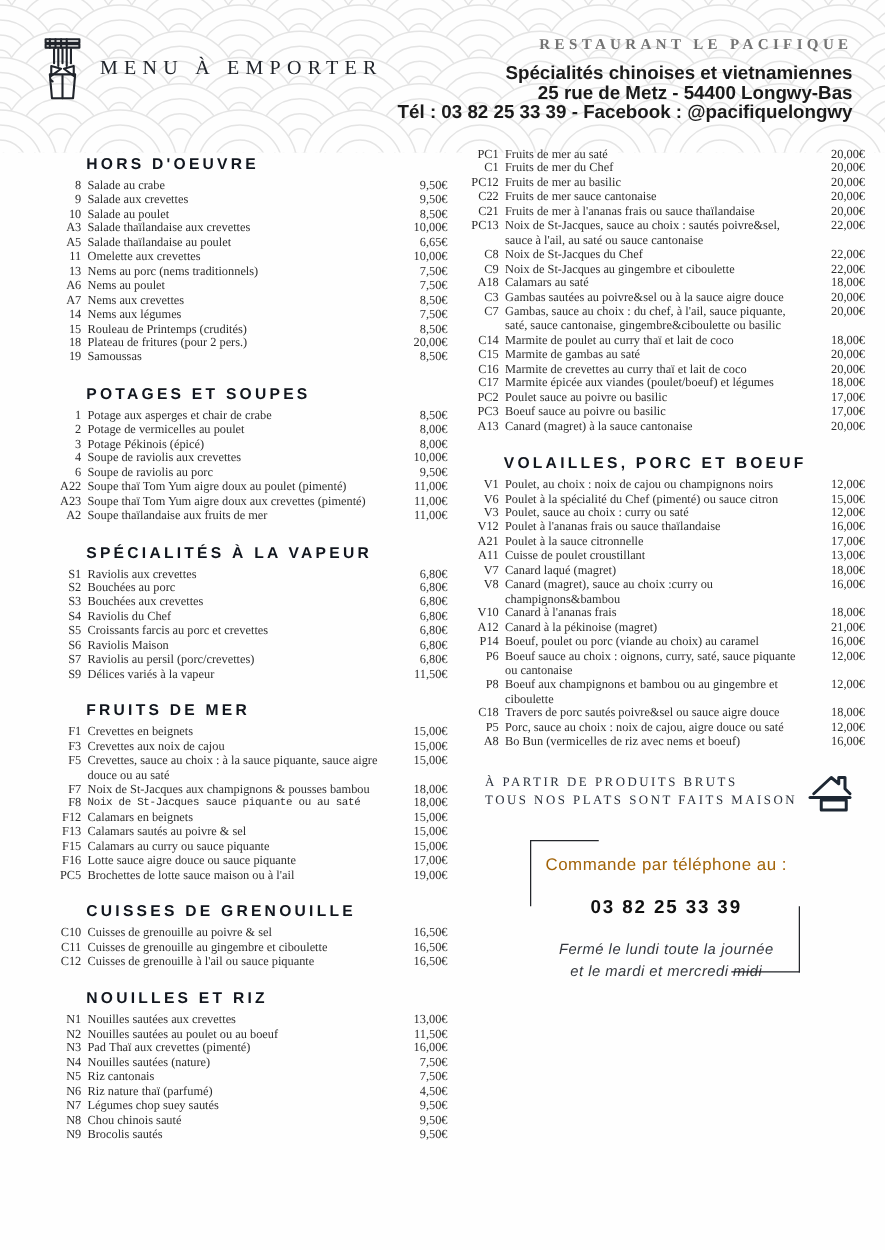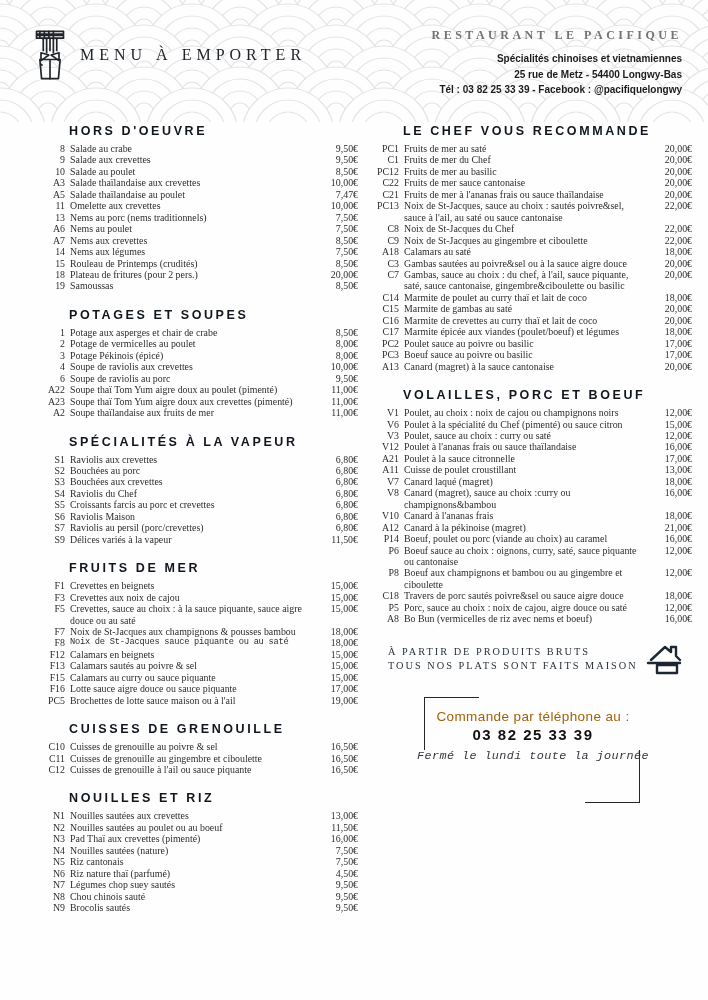--- a/index.html
+++ b/index.html
@@ -15,21 +15,21 @@
   .menu-label{
     font-family:"Liberation Serif",serif;font-size:16px;letter-spacing:5px;
     color:#20242b;white-space:nowrap;
   }
   .header-right{position:absolute;right:26px;top:28px;text-align:right;}
   .restaurant-name{
     font-family:"Liberation Serif",serif;font-size:12px;letter-spacing:3.5px;
     color:#737373;font-weight:700;margin:0 0 8px 0;
   }
   .header-sub{
-    font-family:"Liberation Sans",sans-serif;font-weight:700;font-size:10px;
+    font-family:"Liberation Sans",sans-serif;font-weight:700;font-size:15px;
     color:#1b1b1b;line-height:15.5px;
   }
   
   .col{position:absolute;top:118px;}
   .col-left{left:40px;width:318px;}
   .col-right{left:374px;width:318px;}
   .section-title{
     font-family:"Liberation Sans",sans-serif;font-weight:700;font-size:12.5px;
     letter-spacing:2.6px;color:#11161e;margin:16px 0 5px 29px;white-space:nowrap;
   }
@@ -54,25 +54,25 @@
   .bracket-br{
     position:absolute;right:52px;bottom:14px;width:54px;height:52px;
     border-right:1.6px solid #23262b;border-bottom:1.6px solid #23262b;
   }
   .order-label{
     text-align:center;font-family:"Liberation Sans",sans-serif;font-size:13.5px;
     color:#a16207;letter-spacing:0.4px;padding-top:12px;
   }
   .order-phone{
     text-align:center;font-family:"Liberation Sans",sans-serif;font-weight:700;
-    font-size:15px;color:#111;letter-spacing:1.5px;margin-top:2px;
+    font-size:15px;color:#111;letter-spacing:1.5px;margin-top:18px;
   }
   .closed-notice{
-    text-align:center;font-family:Liberation Mono, monospace;font-style:italic;
-    font-size:11.8px;color:#33373d;line-height:18px;margin-top:4px;letter-spacing:0.4px;
+    text-align:center;font-family:Liberation Sans, sans-serif;font-style:italic;
+    font-size:11.8px;color:#33373d;line-height:18px;margin-top:16px;letter-spacing:0.4px;
   }
 </style>
 </head>
 <body>
 
 <div class="page">
 
   <svg class="waves" width="708" height="122" viewBox="0 0 708 122">
     <g id="waves-g">
         <circle cx="-96" cy="-34" r="46" fill="#fefefe" stroke="#e4e4e4" stroke-width="1.2"></circle>
@@ -475,21 +475,21 @@
           <span class="item-price">8,50€</span>
         </div>
         <div class="item-row">
           <span class="item-code">A3</span>
           <span class="item-name">Salade thaïlandaise aux crevettes</span>
           <span class="item-price">10,00€</span>
         </div>
         <div class="item-row">
           <span class="item-code">A5</span>
           <span class="item-name">Salade thaïlandaise au poulet</span>
-          <span class="item-price">7,47€</span>
+          <span class="item-price">6,65€</span>
         </div>
         <div class="item-row">
           <span class="item-code">11</span>
           <span class="item-name">Omelette aux crevettes</span>
           <span class="item-price">10,00€</span>
         </div>
         <div class="item-row">
           <span class="item-code">13</span>
           <span class="item-name">Nems au porc (nems traditionnels)</span>
           <span class="item-price">7,50€</span>
@@ -728,21 +728,20 @@
           <span class="item-code">N9</span>
           <span class="item-name">Brocolis sautés</span>
           <span class="item-price">9,50€</span>
         </div>
       </section>
     </div>
 
   <div class="col col-right">
     <div id="col-right-sections">
         <section class="menu-section">
-          <h2 class="section-title">LE CHEF VOUS RECOMMANDE</h2>
           <div class="item-row">
             <span class="item-code">PC1</span>
             <span class="item-name">Fruits de mer au saté</span>
             <span class="item-price">20,00€</span>
           </div>
           <div class="item-row">
             <span class="item-code">C1</span>
             <span class="item-name">Fruits de mer du Chef</span>
             <span class="item-price">20,00€</span>
           </div>
@@ -927,16 +926,17 @@
       </svg>
     </div>
 
     <div class="order-area">
       <div class="bracket-tl"></div>
       <div class="bracket-br"></div>
       <div class="order-label">Commande par téléphone au :</div>
       <div class="order-phone">03 82 25 33 39</div>
       <div class="closed-notice">
         <div>Fermé le lundi toute la journée</div>
+        <div>et le mardi et mercredi midi</div>
       </div>
     </div>
   </div>
 </div>
 
 </body></html>

